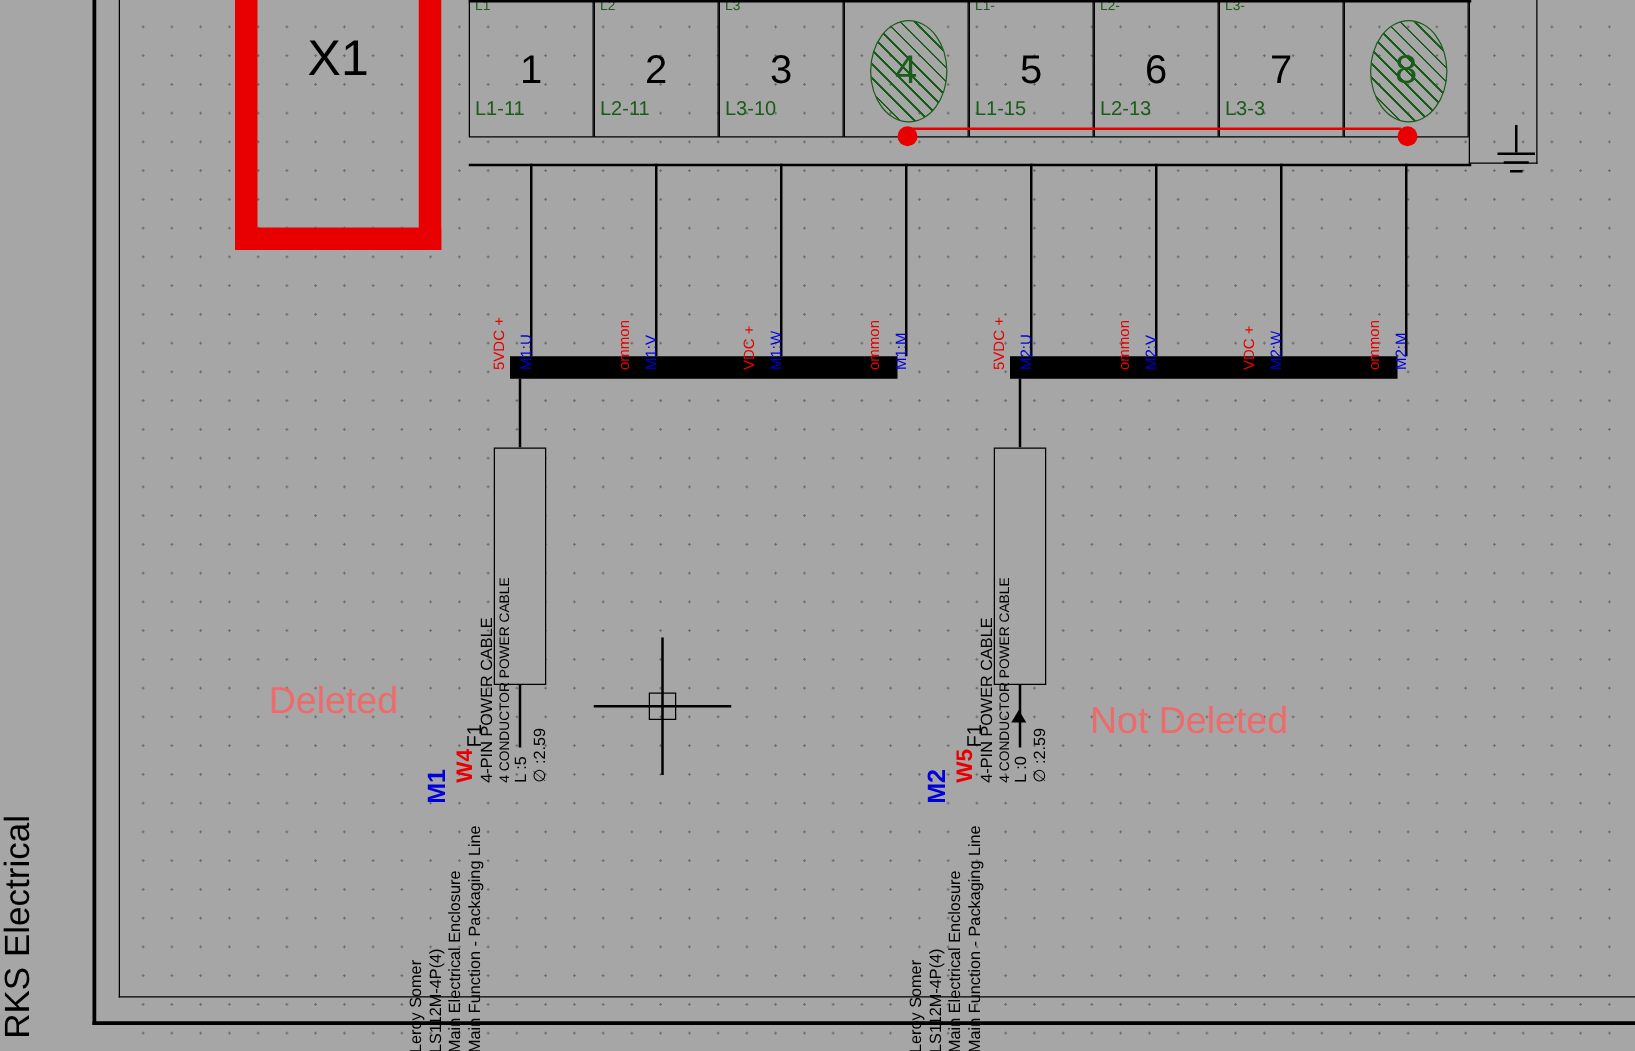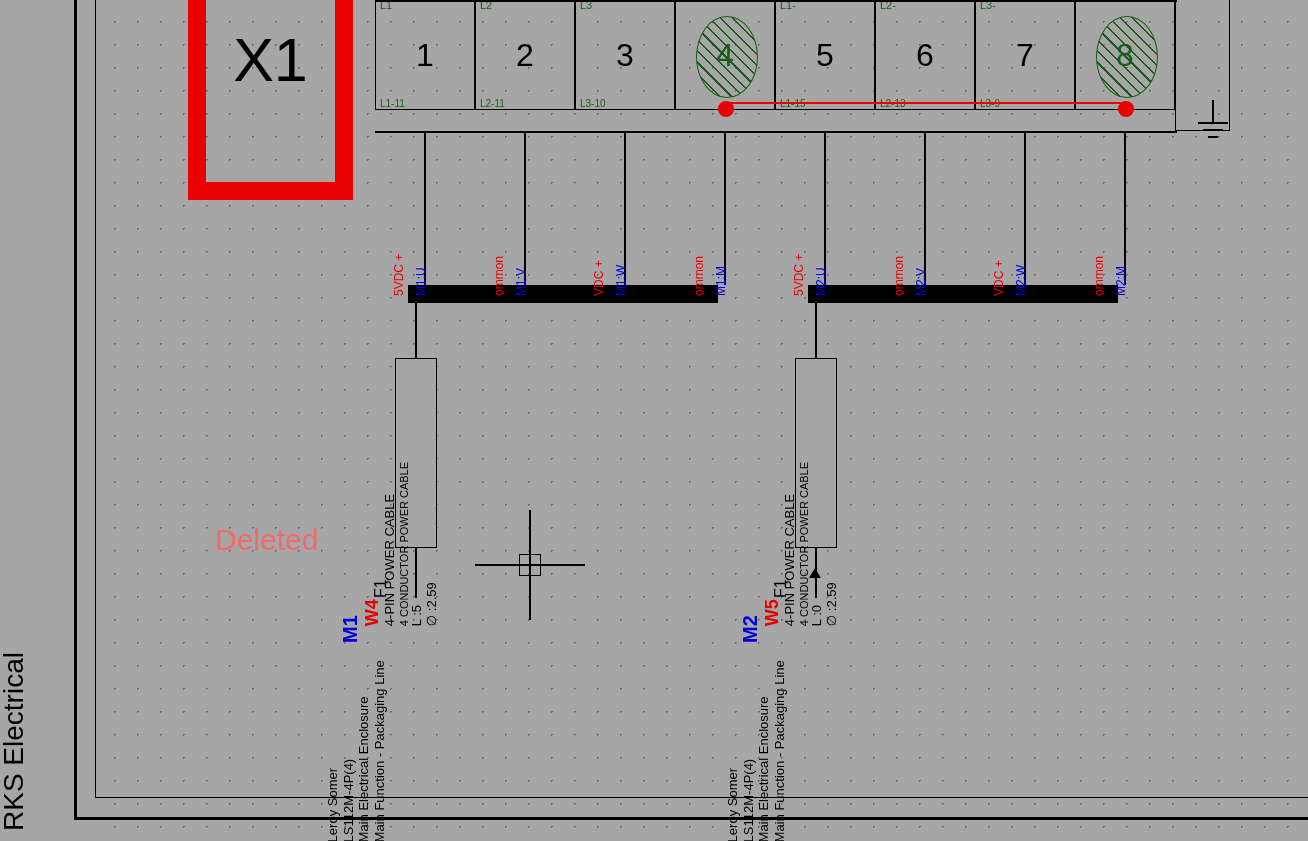--- a/index.html
+++ b/index.html
@@ -7,27 +7,27 @@
   .border-frame{position:absolute;left:74px;top:0;width:1234px;height:820px;border-left:3px solid #000;border-bottom:3px solid #000;box-sizing:border-box}
   .inner-frame{position:absolute;left:95px;top:0;width:1213px;height:798px;border-left:1px solid #000;border-bottom:1px solid #000;box-sizing:border-box}
   
   .dotgrid{position:absolute;left:95px;top:0;right:0;bottom:0;
     background-image:radial-gradient(#6b6b6b 1px,transparent 1px);
     background-size:23px 23px;background-position:8px 10px}
   
   .side-text{position:absolute;left:30px;bottom:10px;transform:rotate(-90deg);transform-origin:left bottom;font-size:28px;color:#000;white-space:nowrap}
   
   .x1-box{position:absolute;left:188px;top:0;width:165px;height:200px;border:18px solid #e80000;border-top:none;box-sizing:border-box;display:flex;align-items:flex-start;justify-content:center;padding-top:25px}
-  .x1-box span{font-size:61px;color:#000;font-weight:400}
+  .x1-box span{font-size:40px;color:#000;font-weight:400}
   
   .term-strip{position:absolute;left:375px;top:0;height:110px;display:flex}
   .term-cell{width:100px;height:110px;border:1px solid #000;box-sizing:border-box;position:relative;display:flex;align-items:center;justify-content:center}
   .term-num{font-size:32px;color:#000}
   .term-top-lbl{position:absolute;top:-2px;left:4px;font-size:11px;color:#1a5c1a;transform-origin:left top}
-  .term-bot-lbl{position:absolute;bottom:0;left:4px;font-size:10px;color:#1a5c1a}
+  .term-bot-lbl{position:absolute;bottom:12px;left:4px;font-size:16px;color:#1a5c1a}
   .hatch-ellipse{position:absolute;width:60px;height:80px;border:1.5px solid #1a5c1a;border-radius:50%;
     background:repeating-linear-gradient(45deg,#1a5c1a 0 1.5px,transparent 1.5px 8px);top:15px;left:20px}
   .red-dot{position:absolute;width:16px;height:16px;border-radius:50%;background:#e80000;bottom:-8px;left:42px}
   .red-conn{position:absolute;top:102px;height:1.5px;background:#e80000}
   
   .ground{position:absolute;right:80px;top:100px;width:30px;height:40px}
   .ground .v{position:absolute;left:14px;top:0;width:2px;height:22px;background:#000}
   .ground .l1{position:absolute;left:0;top:22px;width:30px;height:2px;background:#000}
   .ground .l2{position:absolute;left:5px;top:29px;width:20px;height:2px;background:#000}
   .ground .l3{position:absolute;left:10px;top:36px;width:10px;height:2px;background:#000}
@@ -96,21 +96,21 @@
         <div class="term-bot-lbl">L1-15</div>
       </div>
       <div class="term-cell">
         <div class="term-num">6</div>
         <div class="term-top-lbl">L2-</div>
         <div class="term-bot-lbl">L2-13</div>
       </div>
       <div class="term-cell">
         <div class="term-num">7</div>
         <div class="term-top-lbl">L3-</div>
-        <div class="term-bot-lbl">L3-9</div>
+        <div class="term-bot-lbl">L3-3</div>
       </div>
       <div class="term-cell">
         <div class="term-num" style="position: relative; z-index: 2; color: rgb(26, 92, 26);">8</div>
         <div class="hatch-ellipse"></div>
         <div class="red-dot"></div>
       </div>
     </div>
 
   <div style="position:absolute;left:375px;top:131px;width:802px;height:1.5px;background:#000"></div>
 
@@ -202,14 +202,15 @@
     <div class="blk">Main Electrical Enclosure</div>
     <div class="blk">Main Function - Packaging Line</div>
   </div>
 
   <div class="crosshair" style="left:475px;top:510px">
     <div class="h"></div>
       <div class="v"></div>
       <div class="sq"></div>
   </div>
 
-  <div class="annot" style="left:215px;top:523px">Deleted</div>
+  <div class="annot" style="left:215px;top:544px">Deleted</div>
+  <div class="annot" style="left:872px;top:560px">Not Deleted</div>
 </div>
 
 </body></html>

